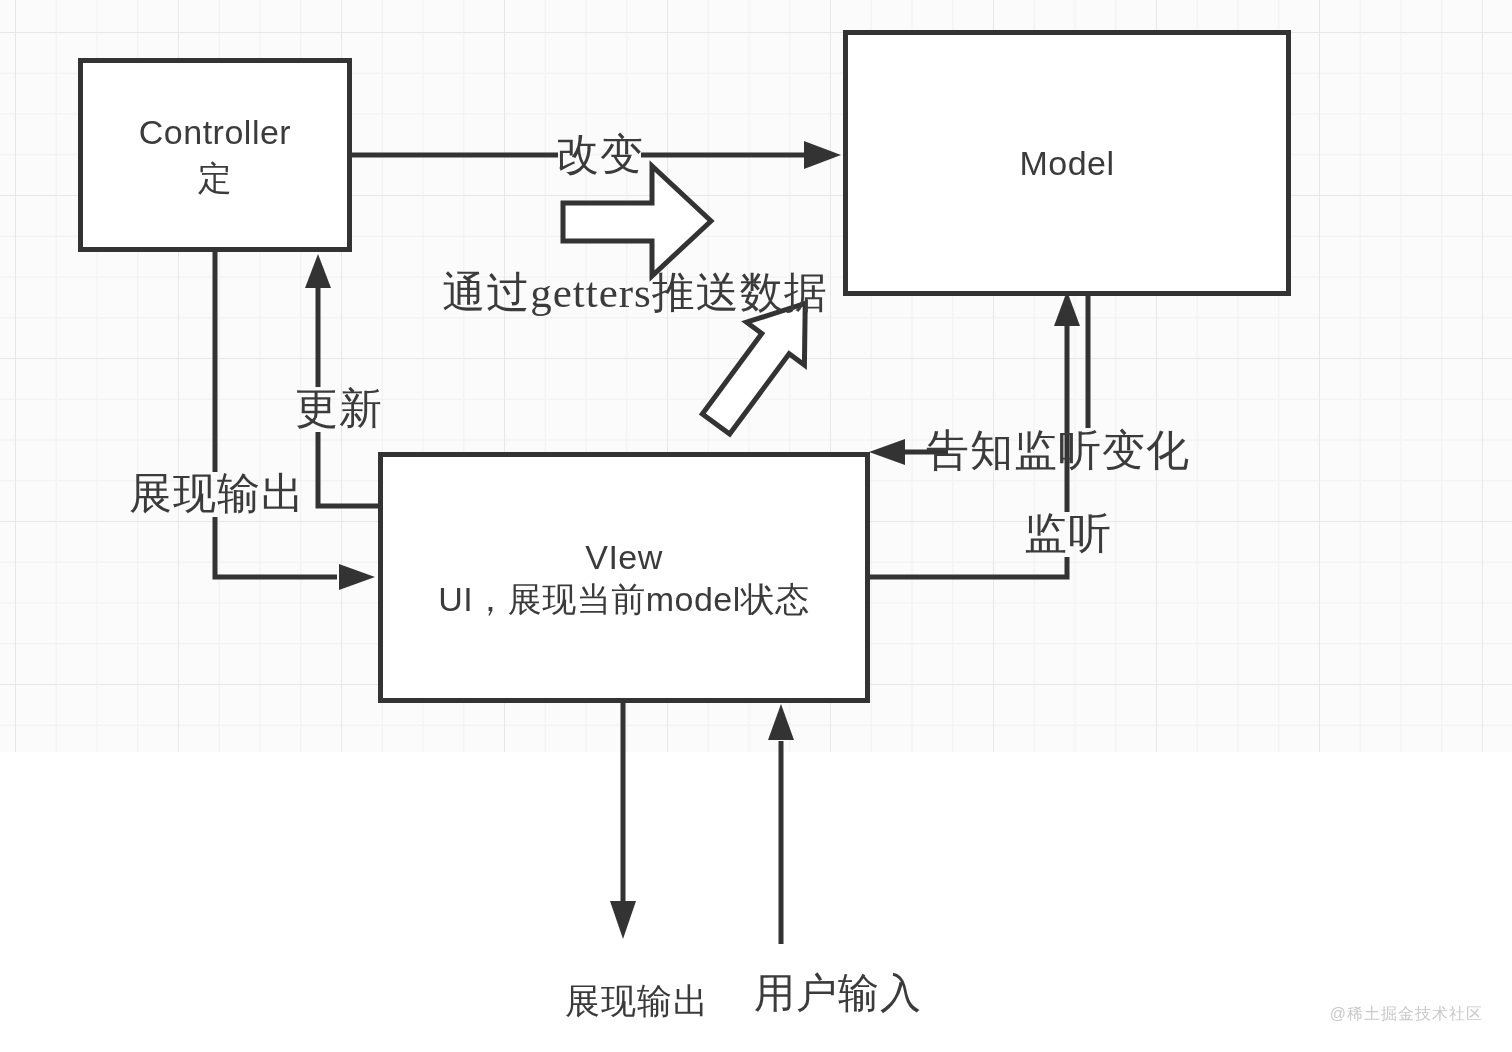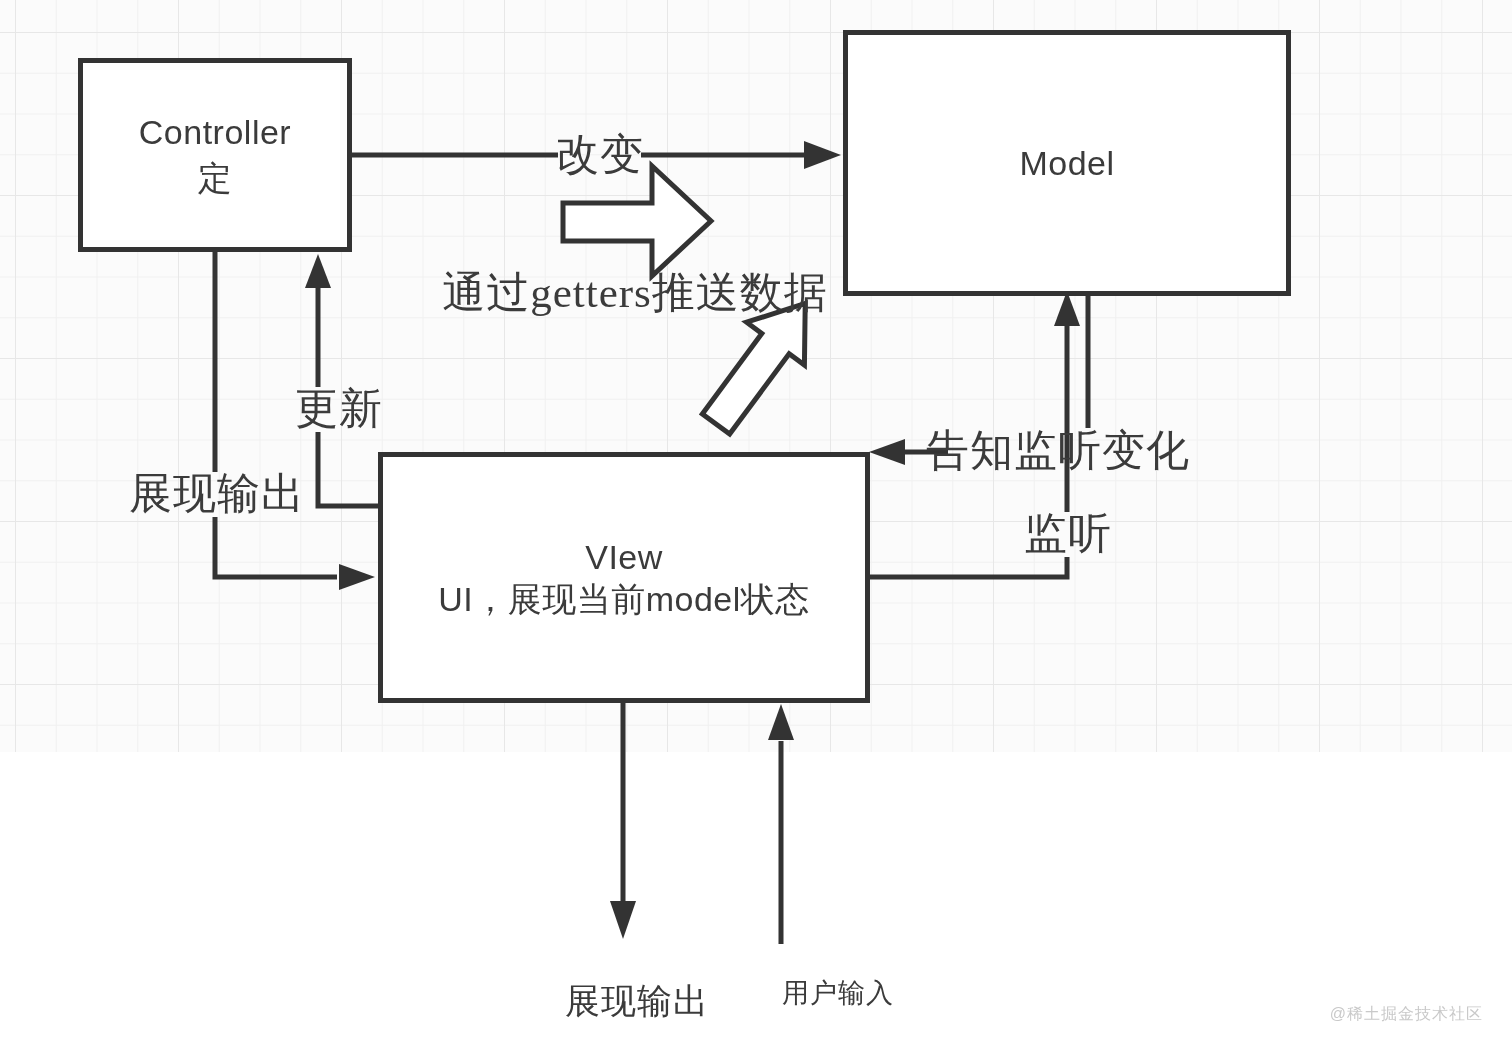--- a/index.html
+++ b/index.html
@@ -52,21 +52,21 @@
     white-space: nowrap;
     letter-spacing: 1px;
   }
   .lbl-change       { left: 600px;  top: 155px; }
   .lbl-push-data    { left: 635px;  top: 293px; font-family: Liberation Serif, serif; }
   .lbl-update       { left: 319px;  top: 409px; margin-left: 20px; }
   .lbl-pass-resp    { left: 217px;  top: 494px; }
   .lbl-notify       { left: 1058px; top: 451px; }
   .lbl-listen       { left: 1068px; top: 534px; }
   .lbl-render-out   { left: 637px;  top: 1001px; font-size: 35px; }
-  .lbl-user-input   { left: 838px;  top: 993px;  font-size: 27px; text-align: right; }
+  .lbl-user-input   { left: 838px;  top: 993px;  font-size: 41px; text-align: right; }
 
   .watermark {
     position: absolute;
     right: 29px;
     top: 1004px;
     color: #c9c9c9;
     font-size: 16px;
     letter-spacing: 1px;
   }
 </style>

